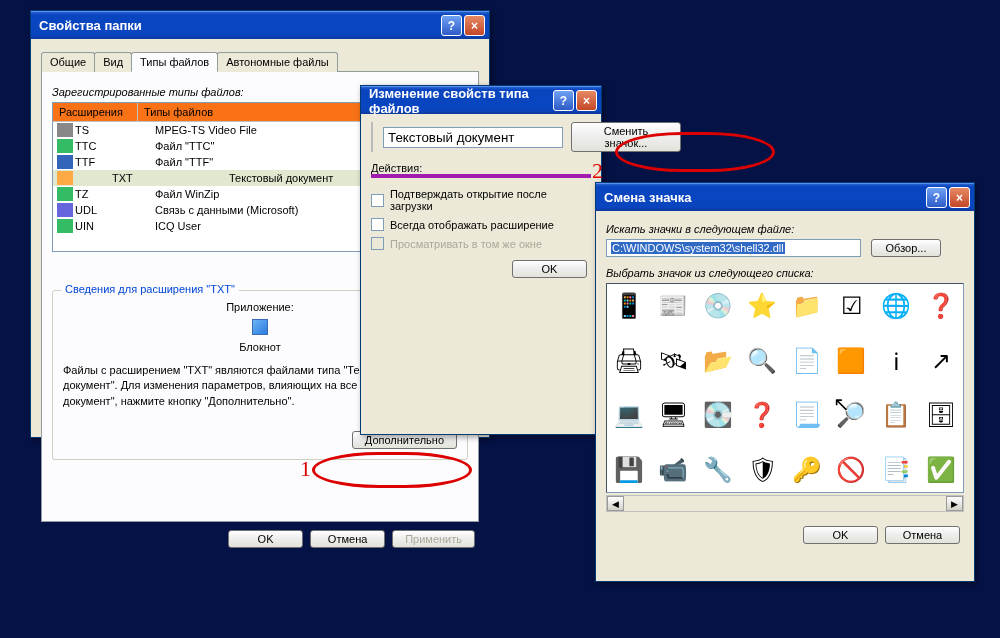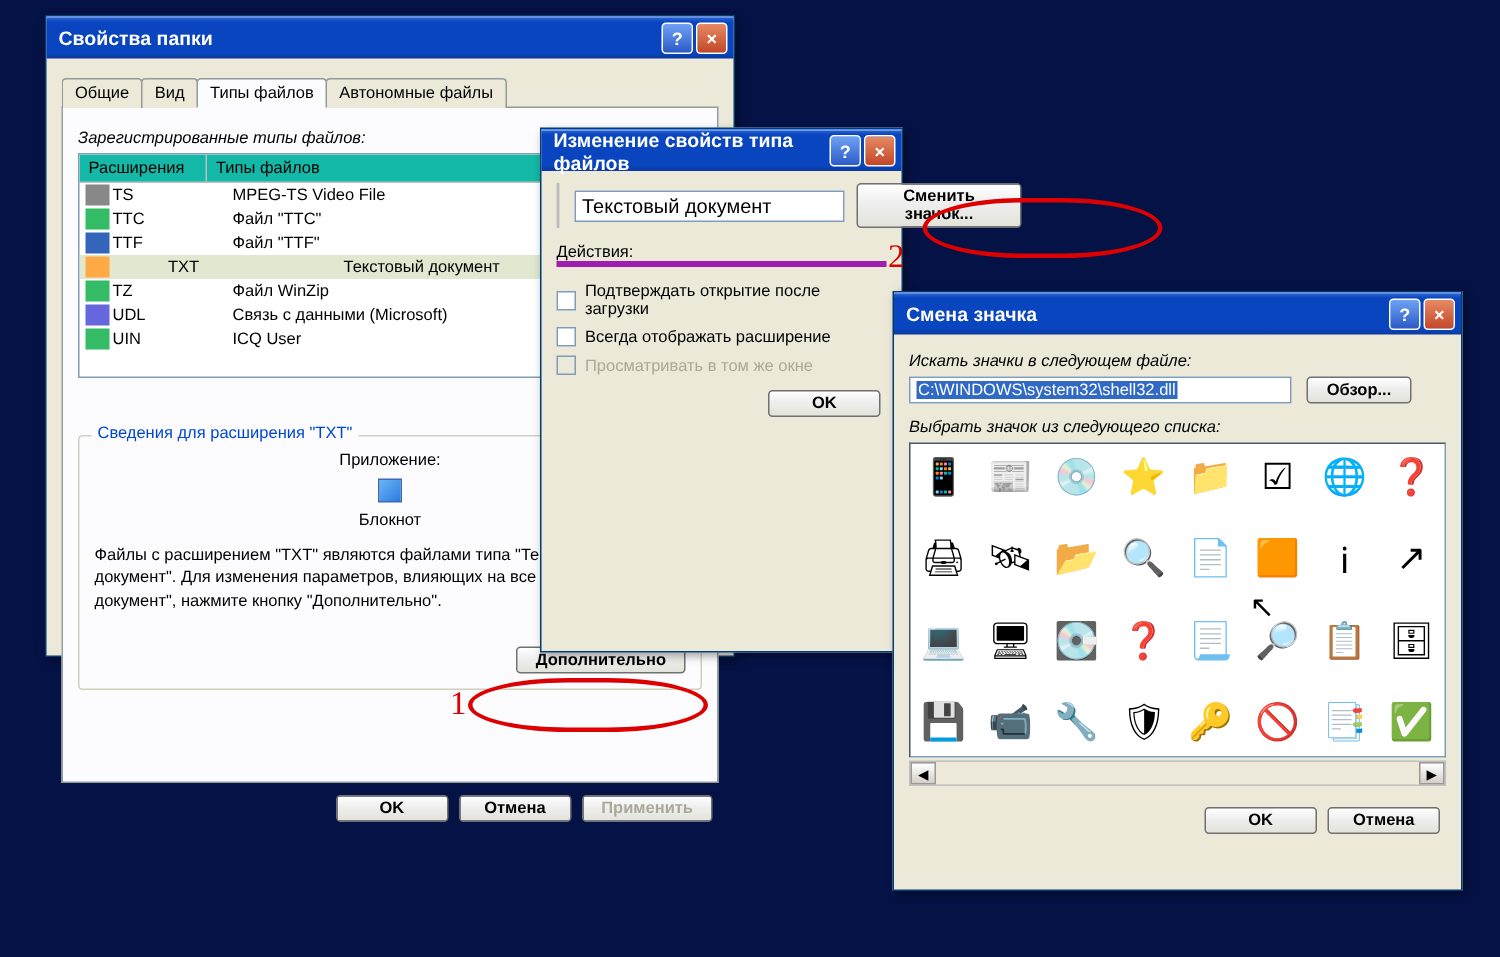--- a/index.html
+++ b/index.html
@@ -84,21 +84,21 @@
   .label { margin: 4px 0; font-style: italic; }
   .filelist {
     border: 1px solid #7f9db9;
     background: #fff;
     height: 150px;
     overflow: hidden;
     margin-top: 4px;
   }
   .filelist .header {
     display: flex;
-    background: #14b8a6;
+    background: #f97316;
     border-bottom: 1px solid #c0c0c0;
     font-size: 11px;
   }
   .filelist .header div {
     padding: 3px 6px;
     border-right: 1px solid #c0c0c0;
   }
   .filelist .header .col1 { width: 85px; }
   .filelist .header .col2 { flex: 1; }
   .filelist .rows { }
@@ -115,21 +115,20 @@
   .btnrow { text-align: right; margin-top: 6px; }
   .xpbtn {
     background: linear-gradient(to bottom, #fff, #eee 45%, #e3e3db);
     border: 1px solid #707070;
     border-radius: 3px;
     padding: 2px 12px;
     font-size: 11px;
     min-width: 75px;
     cursor: pointer;
     margin-left: 4px;
-    font-weight: bold;
   }
   .xpbtn[disabled] { color: #aca899; cursor: default; }
   .fieldset {
     border: 1px solid #d0d0bf;
     border-radius: 3px;
     padding: 10px;
     margin-top: 14px;
     height: 170px;
     position: relative;
   }
@@ -171,21 +170,21 @@
     font-size: 11px;
   }
   .chkrow { display:flex; align-items:center; gap:6px; margin-top:6px; font-size:11px; }
   .chkbox { width:13px; height:13px; border:1px solid #7f9db9; background:#fff; display:inline-block; }
   .grayed { color:#aca899; }
   .notepad-icon { width:26px; height:30px; background:#fff; border:1px solid #bbb; display:inline-block; position:relative; }
   .notepad-icon::before { content:""; position:absolute; top:2px; left:2px; right:2px; height:4px; background:repeating-linear-gradient(90deg,#888 0 2px,transparent 2px 4px);}
   .hdrrow { display:flex; align-items:center; gap:4px; }
 
   
-  .win3 { left: 595px; top: 182px; width: 380px; height: 400px; margin-top: 12px; }
+  .win3 { left: 595px; top: 182px; width: 380px; height: 400px; }
   .pathinput {
     border:1px solid #7f9db9; background:#fff; padding:2px 4px;
     width: 255px; display:inline-block; vertical-align:middle;
   }
   .pathinput span { background:#316ac5; color:#fff; padding:0 1px;}
   .icongrid {
     border:1px inset #7f9db9; background:#fff;
     height: 210px; margin-top:4px; padding:6px;
     display:flex; flex-direction:column; justify-content:space-between;
   }

